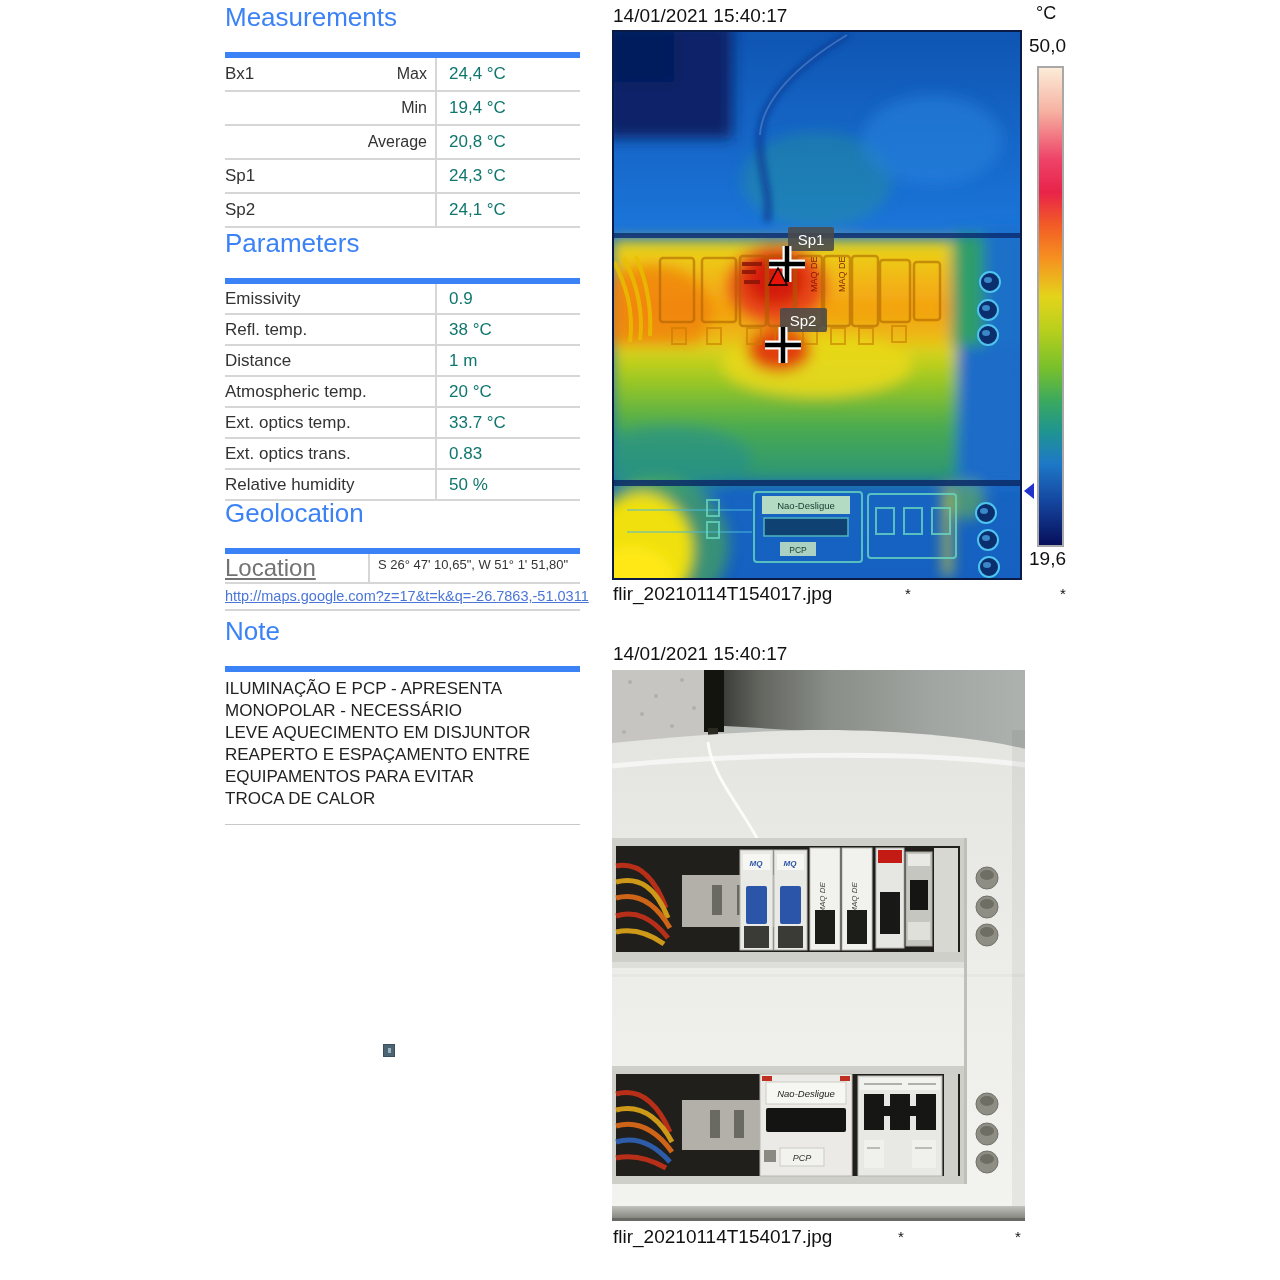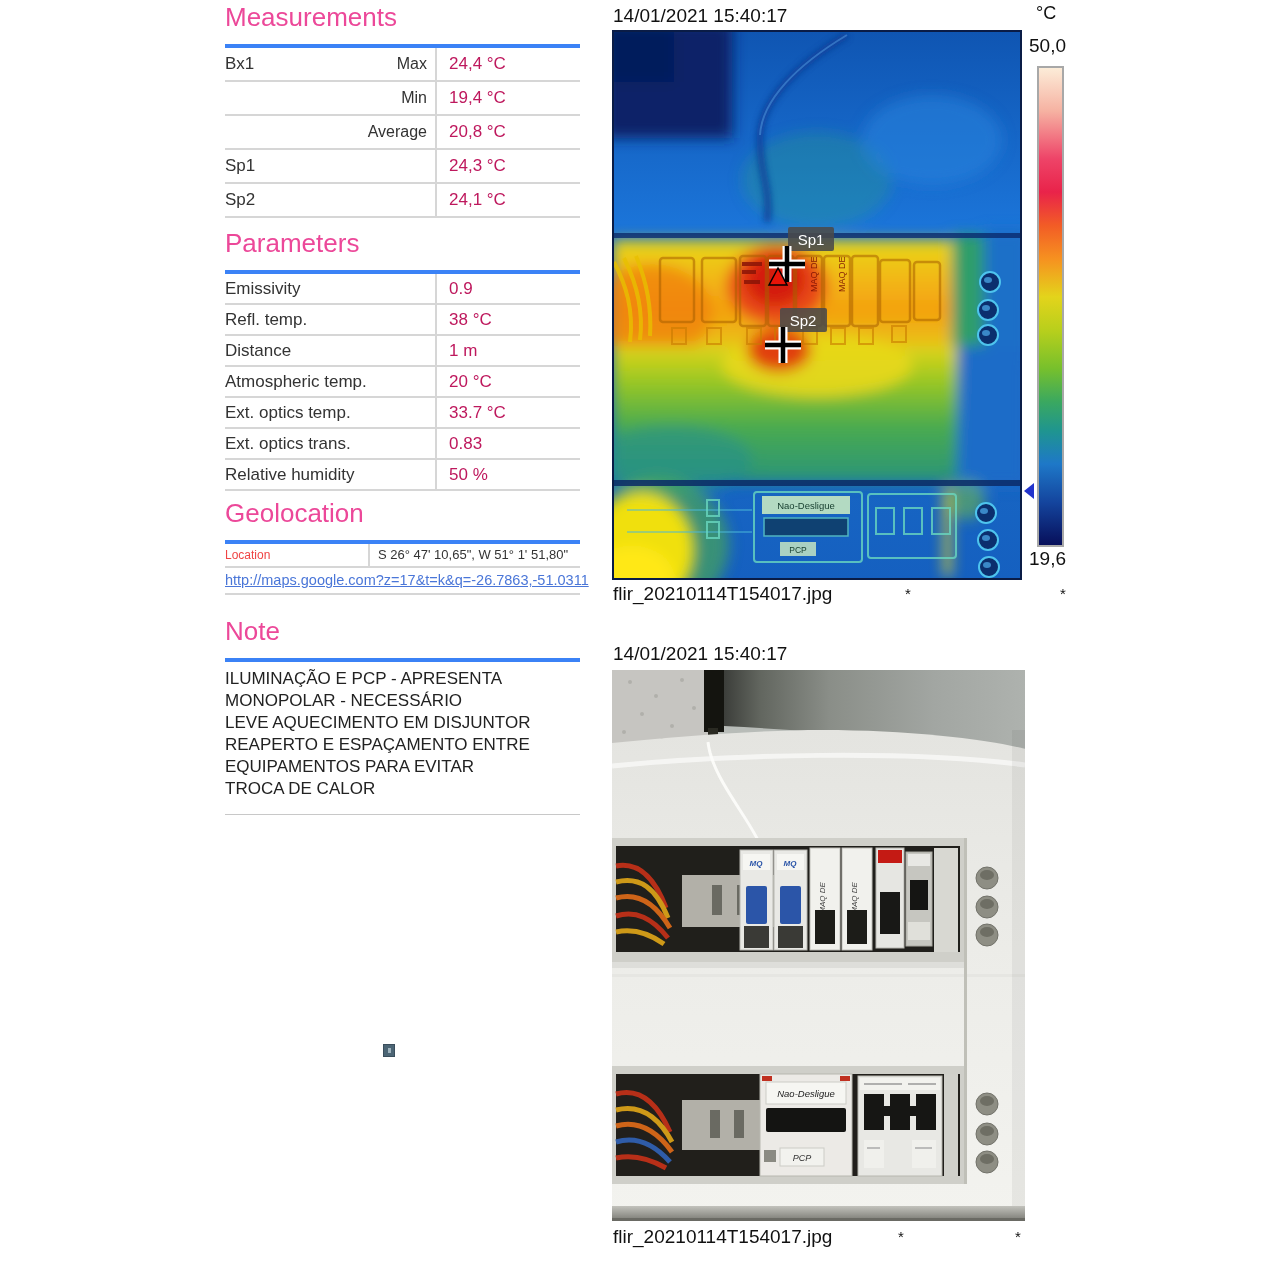--- a/index.html
+++ b/index.html
@@ -1,27 +1,27 @@
 <!DOCTYPE html>
 <html><head>
 <meta charset="utf-8">
 <style>
   html,body{margin:0;padding:0;background:#ffffff;}
   body{width:1280px;height:1280px;position:relative;font-family:"Liberation Sans","DejaVu Sans",sans-serif;color:#333;overflow:hidden;}
   .sec{position:absolute;left:225px;width:355px;}
-  .sec-title{font-size:26px;line-height:30px;color:#ec4899;border-bottom:4px solid #3b82f6;padding-bottom:12px;font-weight:400;}
+  .sec-title{font-size:26px;line-height:30px;color:#3b82f6;border-bottom:6px solid #3b82f6;padding-bottom:20px;font-weight:400;}
   
   .trow{display:flex;align-items:center;border-bottom:2px solid #d6d6d6;}
   .m-row{height:32px;}
   .p-row{height:29px;}
   .cell-l{width:210px;display:flex;justify-content:space-between;align-items:center;padding-right:8px;box-sizing:border-box;font-size:17px;color:#333;}
-  .cell-v{flex:1;border-left:2px solid #d6d6d6;padding-left:12px;font-size:17px;color:#be185d;height:100%;display:flex;align-items:center;}
+  .cell-v{flex:1;border-left:2px solid #d6d6d6;padding-left:12px;font-size:17px;color:#0f766e;height:100%;display:flex;align-items:center;}
   .sub-l{font-size:16px;color:#333;}
   .geo-row{display:flex;border-bottom:2px solid #d6d6d6;}
-  .geo-l{width:143px;font-size:12px;color:#ef4444;display:flex;align-items:center;}
+  .geo-l{width:143px;font-size:24px;color:#737373;display:flex;align-items:center;text-decoration:underline;}
   .geo-v{flex:1;border-left:2px solid #d6d6d6;padding:3px 2px 3px 8px;font-size:13px;line-height:16px;color:#333;}
   .map-link{display:block;font-size:14.5px;color:#4a76d8;padding:4px 0 5px 0;border-bottom:2px solid #d6d6d6;white-space:nowrap;}
   .note-text{font-size:17px;line-height:22px;color:#222;padding:6px 0 14px 0;border-bottom:1px solid #c8c8c8;}
   .ts{position:absolute;font-size:19px;color:#111;}
   .caption{position:absolute;font-size:19px;color:#111;}
   .asterisk{position:absolute;font-size:15px;color:#111;}
   .scale-label{position:absolute;font-size:19px;color:#111;}
   .unit-label{position:absolute;font-size:18px;color:#111;}
   .colorbar{position:absolute;left:1037px;top:66px;width:23px;height:477px;border:2px solid #a8a8a8;
     background:linear-gradient(to bottom,

